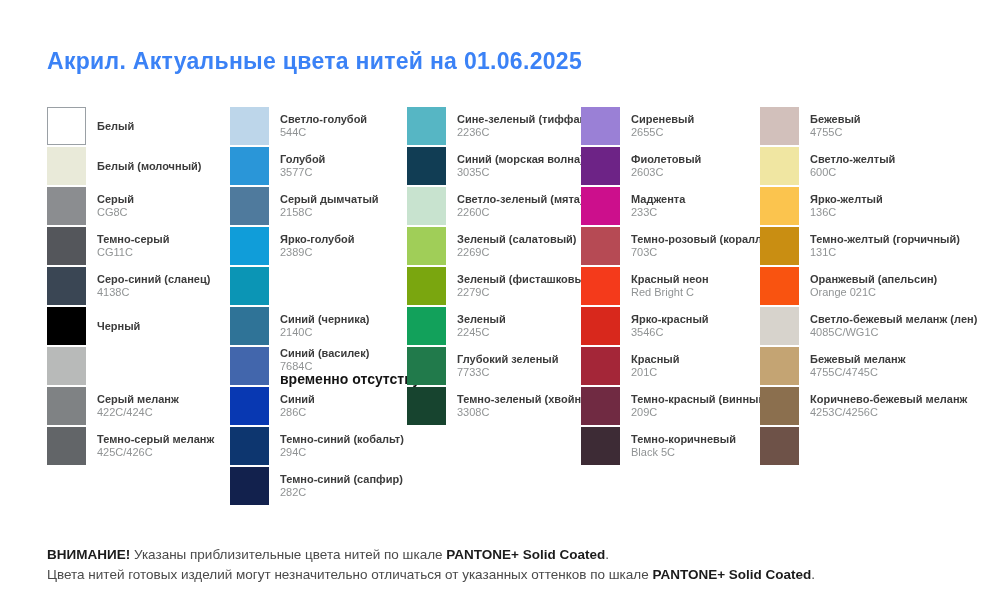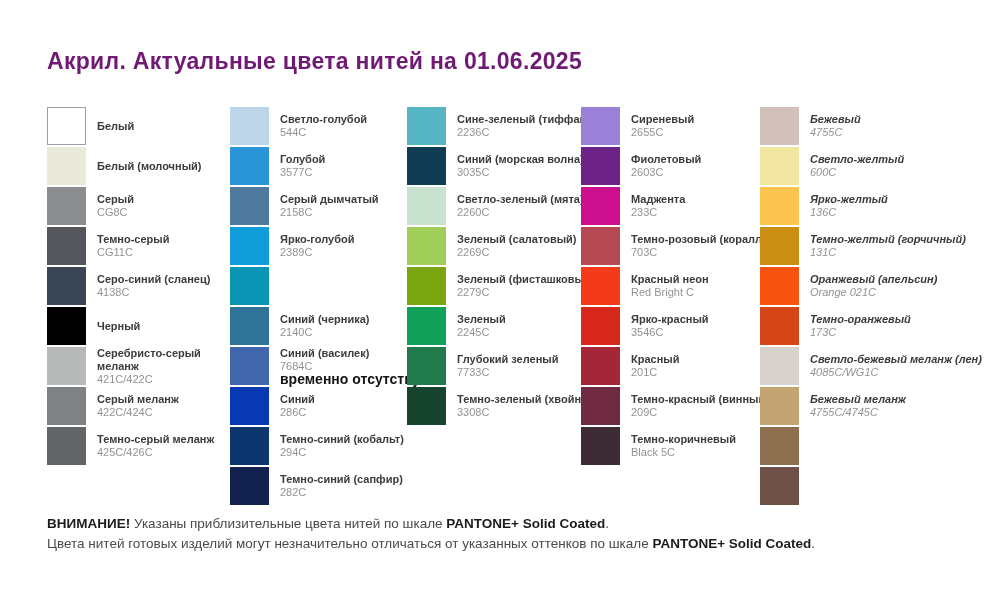--- a/index.html
+++ b/index.html
@@ -3,42 +3,42 @@
 <meta charset="utf-8">
 <style>
   html,body { margin:0; padding:0; }
   body {
     width:1000px; height:609px; position:relative; overflow:hidden;
     background:#ffffff;
     font-family:"Liberation Sans", sans-serif;
   }
   .title {
     position:absolute; left:47px; top:48px;
-    font-size:23px; font-weight:bold; color:#701a75; letter-spacing:0.3px;
+    font-size:23px; font-weight:bold; color:#3b82f6; letter-spacing:0.3px;
     white-space:nowrap;
   }
   .grid { position:absolute; top:107px; left:0; width:1000px; }
   .col { position:absolute; top:0; }
   .col-1 { left:47px; }
   .col-2 { left:230px; }
   .col-3 { left:407px; }
   .col-4 { left:581px; }
-  .col-5 { left:760px;font-style:italic; }
+  .col-5 { left:760px; }
   .row { display:flex; align-items:stretch; height:38px; margin-bottom:2px; }
   .swatch { width:39px; height:38px; flex:0 0 39px; }
   .swatch.bordered { box-sizing:border-box; border:1px solid #9aa0a5; }
   .label {
     margin-left:11px; display:flex; flex-direction:column; justify-content:center;
     line-height:13px;
   }
   .name { font-size:11px; font-weight:bold; color:#3b3b3b; white-space:pre-line; }
   .code { font-size:11px; color:#909394; white-space:nowrap; }
   .note { font-size:14px; font-weight:bold; color:#141414; white-space:nowrap; }
   .footer {
-    position:absolute; left:47px; top:514px;
+    position:absolute; left:47px; top:545px;
     font-size:13.5px; color:#4a4a4a; line-height:20px;
   }
   .footer .fl { white-space:nowrap; }
   .footer b { color:#1b1b1b; }
 </style>
 </head>
 <body>
 
 <div class="title">Акрил. Актуальные цвета нитей на 01.06.2025</div>
 
@@ -78,25 +78,20 @@
         </div>
       </div>
       <div class="row">
         <div class="swatch" style="background: rgb(0, 0, 0);"></div>
         <div class="label">
           <div class="name">Черный</div>
         </div>
       </div>
       <div class="row">
         <div class="swatch" style="background: rgb(184, 186, 185);"></div>
-        <div class="label">
-          <div class="name">Серебристо-серый
-меланж</div>
-          <div class="code">421C/422C</div>
-        </div>
       </div>
       <div class="row">
         <div class="swatch" style="background: rgb(127, 130, 132);"></div>
         <div class="label">
           <div class="name">Серый меланж</div>
           <div class="code">422C/424C</div>
         </div>
       </div>
       <div class="row">
         <div class="swatch" style="background: rgb(98, 101, 104);"></div>
@@ -328,42 +323,39 @@
         </div>
       </div>
       <div class="row">
         <div class="swatch" style="background: rgb(249, 83, 16);"></div>
         <div class="label">
           <div class="name">Оранжевый (апельсин)</div>
           <div class="code">Orange 021C</div>
         </div>
       </div>
       <div class="row">
-        <div class="swatch" style="background: rgb(213, 69, 23);"></div>
-        <div class="label">
-          <div class="name">Темно-оранжевый</div>
-          <div class="code">173C</div>
-        </div>
-      </div>
-      <div class="row">
         <div class="swatch" style="background: rgb(215, 211, 204);"></div>
         <div class="label">
           <div class="name">Светло-бежевый меланж (лен)</div>
           <div class="code">4085C/WG1C</div>
         </div>
       </div>
       <div class="row">
         <div class="swatch" style="background: rgb(196, 164, 115);"></div>
         <div class="label">
           <div class="name">Бежевый меланж</div>
           <div class="code">4755C/4745C</div>
         </div>
       </div>
       <div class="row">
         <div class="swatch" style="background: rgb(139, 111, 78);"></div>
+        <div class="label">
+          <div class="name">Коричнево-бежевый меланж</div>
+          <div class="code">4253C/4256C</div>
+        </div>
       </div>
       <div class="row">
         <div class="swatch" style="background: rgb(110, 82, 72);"></div>
       </div>
     </div>
 </div>
 
 <div class="footer">
     <div class="fl"><b>ВНИМАНИЕ!</b><span> Указаны приблизительные цвета нитей по шкале </span><b>PANTONE+ Solid Coated</b><span>.</span></div>
     <div class="fl"><span>Цвета нитей готовых изделий могут незначительно отличаться от указанных оттенков по шкале </span><b>PANTONE+ Solid Coated</b><span>.</span></div>

